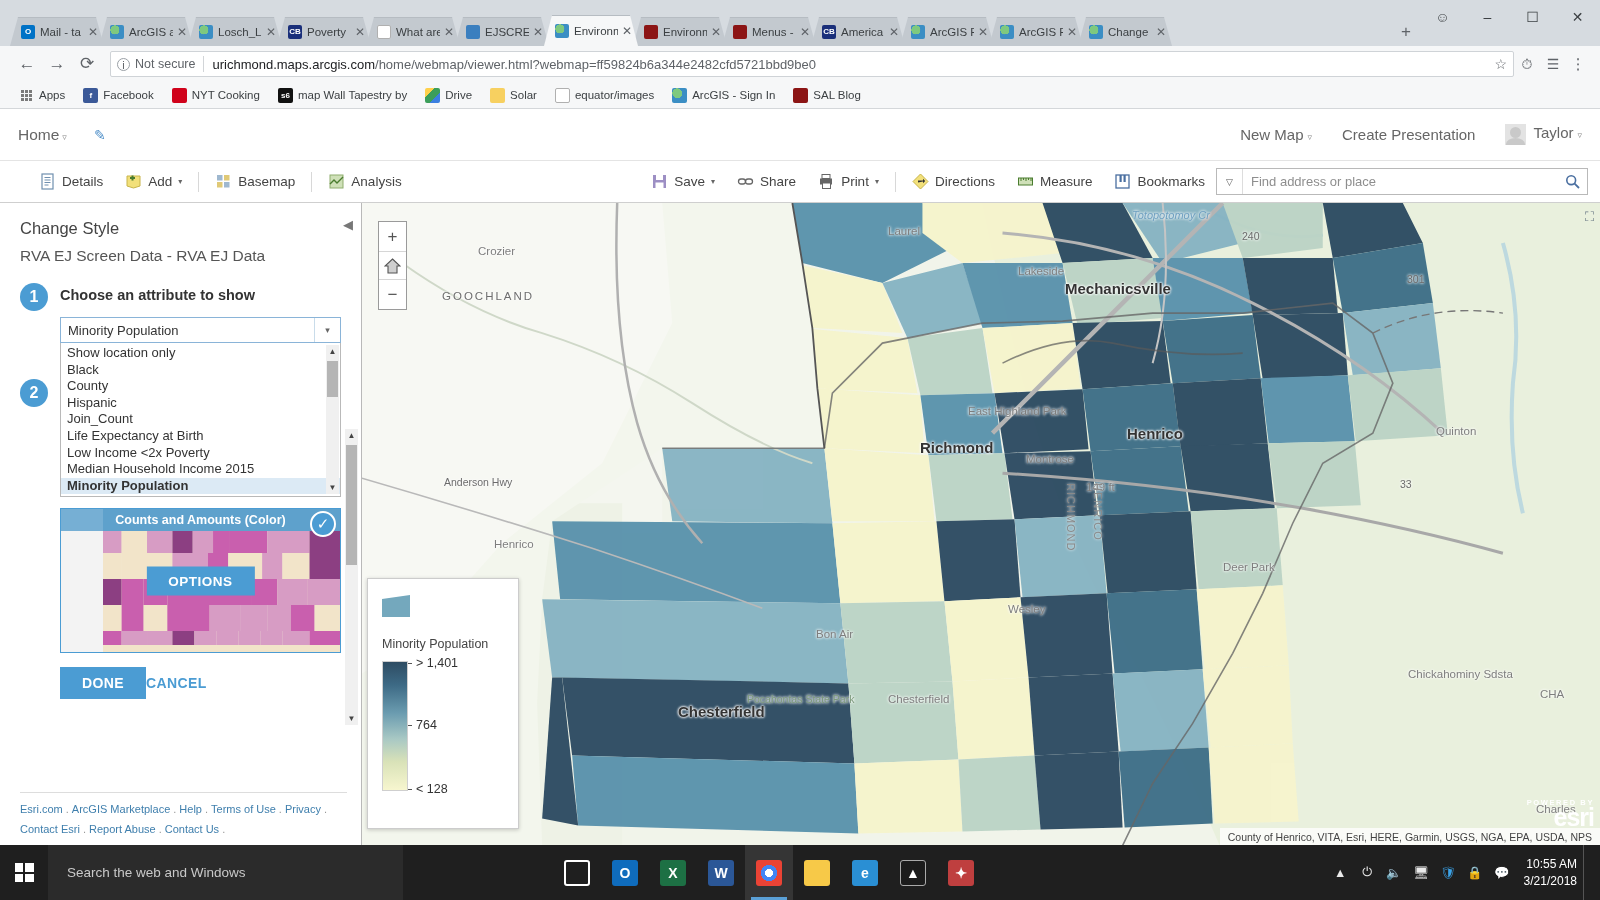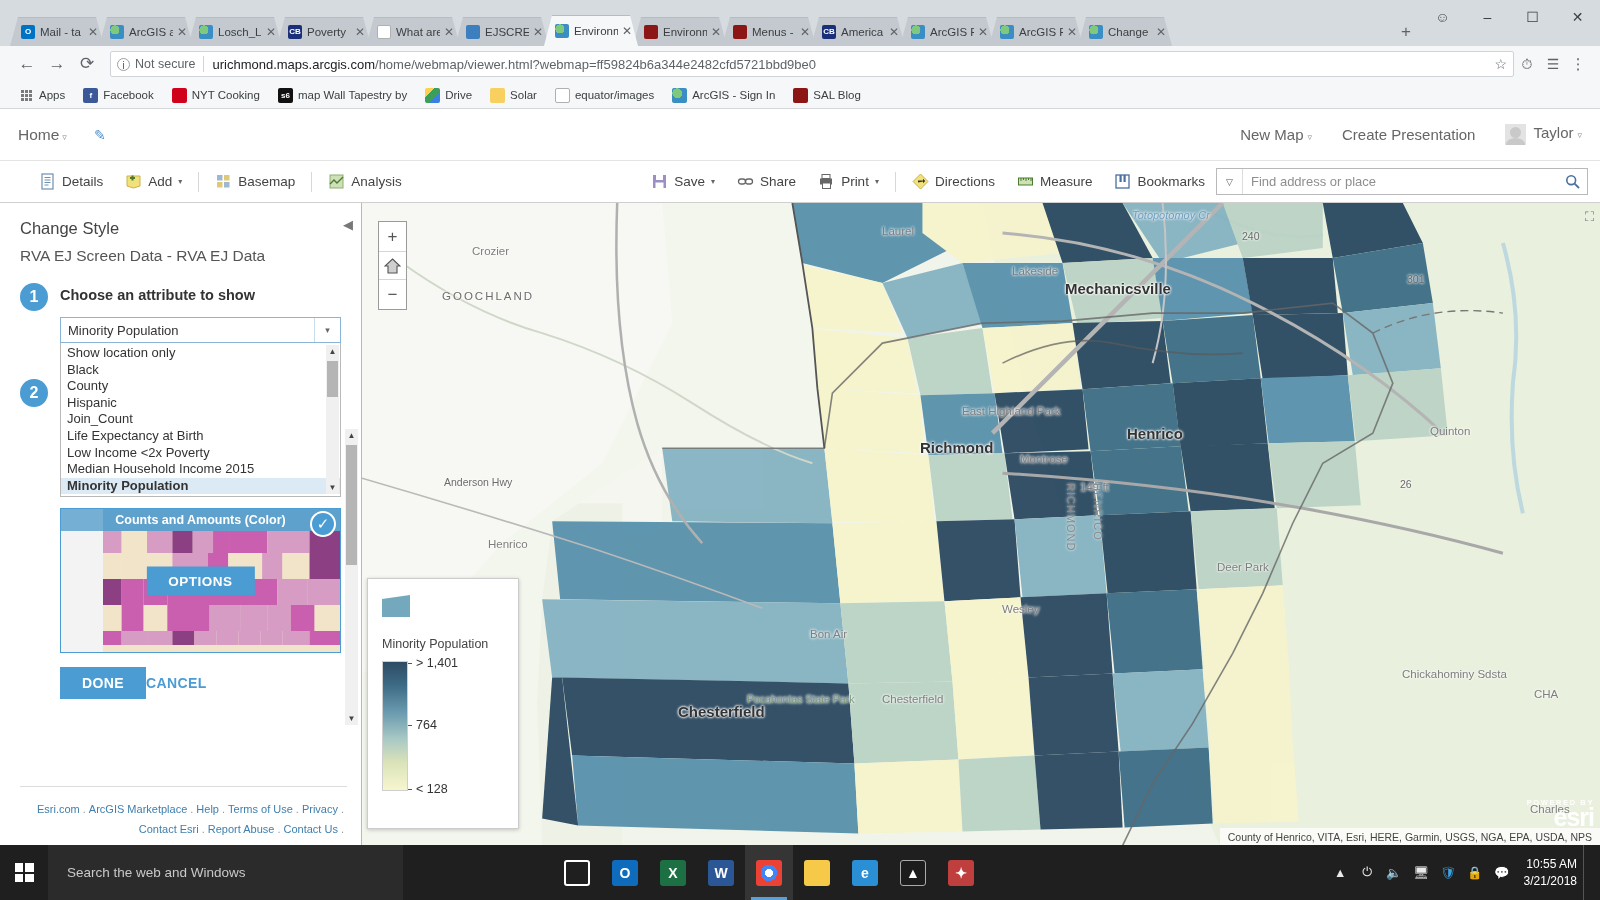--- a/index.html
+++ b/index.html
@@ -175,21 +175,21 @@
     background: #4b9cd3; border: 2px solid #fff; color:#fff; font-size: 15px;
     display:flex; align-items:center; justify-content:center; z-index: 6;
   }
   .panel-scroll { position: absolute; right: 3px; top: 226px; width: 13px; height: 296px; background: #f0f0f0; }
   .panel-scroll .up, .panel-scroll .down { height:13px; text-align:center; font-size:8px; color:#444; line-height:13px; }
   .panel-scroll .thumb { position:absolute; left:1px; right:1px; top:16px; height: 120px; background: #b5b5b5; }
 
   .panel-actions { margin-left: 40px; margin-top: 14px; display: flex; align-items: center; }
   .btn-done { background: #4b9cd3; color:#fff; font-size: 14px; padding: 8px 22px; font-weight: bold; letter-spacing:0.4px; }
   .btn-cancel { color: #4b9cd3; font-size: 14px; font-weight: bold; letter-spacing:0.4px; }
-  .panel-footer { position: absolute; left: 20px; right: 14px; bottom: 8px; border-top: 1px solid #ddd; padding-top: 12px; text-align: right; }
+  .panel-footer { position: absolute; left: 20px; right: 14px; bottom: 8px; border-top: 1px solid #ddd; padding-top: 6px; }
   .panel-footer a { color: #3f7fad; font-size: 11px; text-decoration: none; }
   .panel-footer .dot { color: #999; font-size: 11px; margin: 0 3px; }
   .panel-footer .line2 { margin-top: 2px; }
 
   
   .map { flex: 1 1 auto; position: relative; overflow: hidden; background: #eef1e6; }
   .map-canvas { position:absolute; inset:0; }
   .zoom-ctl { position: absolute; left: 16px; top: 18px; width: 29px; border: 1px solid #9a9a9a; background: #fff; z-index: 20; }
   .zoom-ctl div { height: 29px; display:flex; align-items:center; justify-content:center; font-size: 17px; color: #555; }
   .zoom-ctl .mid { border-top: 1px solid #d6d6d6; border-bottom: 1px solid #d6d6d6; font-size: 15px; }
@@ -215,21 +215,21 @@
   .esri-logo { position:absolute; right: 6px; bottom: 17px; z-index: 21; text-align: right; }
   .esri-logo .pw { font-size: 7.5px; color: #fff; letter-spacing: 1.6px; font-weight: bold; }
   .esri-logo .nm { font-size: 25px; color: #fff; font-weight: bold; line-height: 0.85; letter-spacing: -1px; }
   .map-expand { position:absolute; right: 6px; top: 6px; color:#6b7a86; font-size: 13px; z-index: 20; }
 
   
   .mlabel { position: absolute; white-space: nowrap; pointer-events: none; }
   .mlabel.city { font-size: 13px; color: #333; text-shadow: 0 0 3px #fff,0 0 3px #fff,0 0 2px #fff; }
   .mlabel.city.big { font-size: 15px; font-weight: bold; }
   .mlabel.county { font-size: 11.5px; color: #6d6d6d; letter-spacing: 2px; text-shadow: 0 0 3px #fff,0 0 3px #fff; }
-  .mlabel.place { font-size: 11.5px; color: #7e7e7e; text-shadow: 0 0 3px #fff,0 0 3px #fff; }
+  .mlabel.place { font-size: 11.5px; color: #7e7e7e; text-shadow: 0 0 3px #fff,0 0 3px #fff; margin-left: 6px; }
   .mlabel.water { font-size: 11px; color: #6d9fc0; font-style: italic; text-shadow: 0 0 3px #fff,0 0 3px #fff; }
   .mlabel.road { font-size: 10.5px; color: #6b6b6b; text-shadow: 0 0 3px #fff,0 0 3px #fff; }
   .mlabel.park { font-size: 10.5px; color: #7d9a7d; text-shadow: 0 0 3px #fff,0 0 3px #fff; }
   .mlabel.vert { font-size: 11px; color: #8a8a8a; letter-spacing:1px; writing-mode: vertical-rl; text-shadow:0 0 3px #fff; }
 
   
   .taskbar { height: 55px; background: #1f1f1f; display: flex; align-items: center; position: relative; }
   .tb-start { width: 48px; height: 55px; display:flex; align-items:center; justify-content:center; }
   .win-logo { width: 19px; height: 19px; display: grid; grid-template-columns: 1fr 1fr; grid-template-rows: 1fr 1fr; gap: 2px; }
   .win-logo span { background: #fff; display:block; }
@@ -815,21 +815,21 @@
             <div class="mlabel city big" style="left: 703px; top: 77px;">Mechanicsville</div>
             <div class="mlabel water" style="left: 770px; top: 6px;">Totopotomoy Cr</div>
             <div class="mlabel city big" style="left: 765px; top: 222px;">Henrico</div>
             <div class="mlabel place" style="left: 658px; top: 250px;">Montrose</div>
             <div class="mlabel place" style="left: 718px; top: 278px;">149 ft</div>
             <div class="mlabel place" style="left: 1068px; top: 222px;">Quinton</div>
             <div class="mlabel place" style="left: 1040px; top: 465px;">Chickahominy Sdsta</div>
             <div class="mlabel place" style="left: 1168px; top: 600px;">Charles</div>
             <div class="mlabel road" style="left: 880px; top: 27px;">240</div>
             <div class="mlabel road" style="left: 1045px; top: 70px;">301</div>
-            <div class="mlabel road" style="left: 1038px; top: 275px;">26</div>
+            <div class="mlabel road" style="left: 1038px; top: 275px;">33</div>
             <div class="mlabel place" style="left: 1172px; top: 485px;">CHA</div>
             <div class="mlabel place big" style="left: 520px; top: 490px;">Chesterfield</div>
             <div class="mlabel place" style="left: 855px; top: 358px;">Deer Park</div>
             <div class="mlabel place" style="left: 640px; top: 400px;">Wesley</div>
             <div class="mlabel vert" style="left: 703px; top: 280px;">RICHMOND</div>
             <div class="mlabel vert" style="left: 730px; top: 280px;">HENRICO</div>
           </div>
       </div>
     </div>
   </div>

